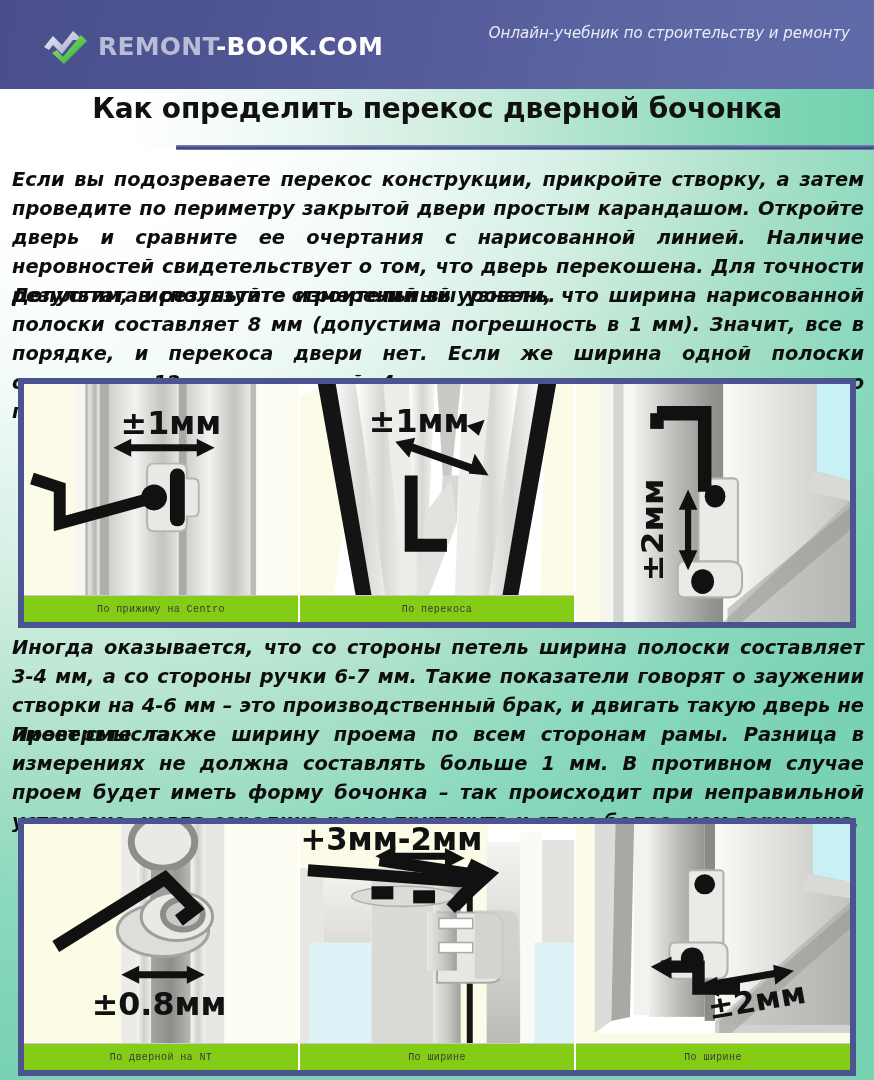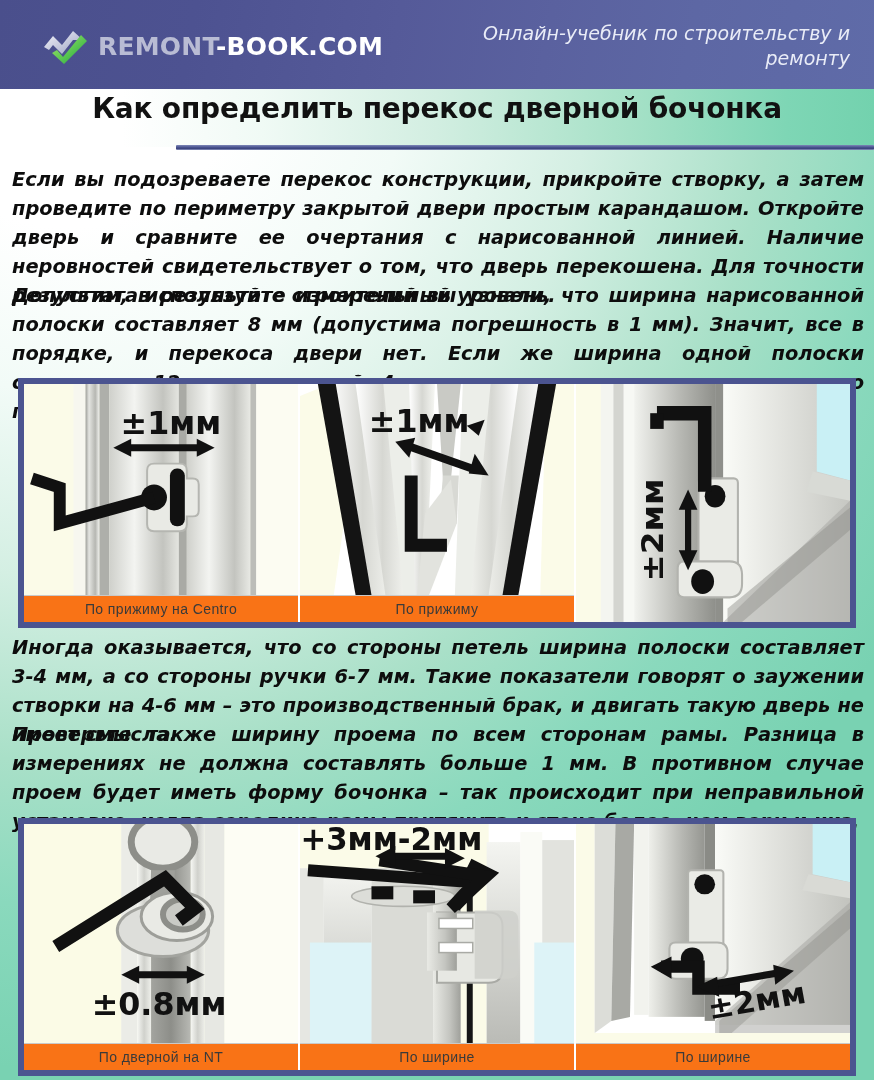--- a/index.html
+++ b/index.html
@@ -36,21 +36,21 @@
   }
   .logo-text .lt-a{color:#b9bcd4;}
   .logo-text .lt-b{color:#ffffff;}
 
   .tagline{
     position:absolute;right:24px;top:21px;width:392px;
     text-align:right;
     color:#e9ecf7;
     font-family:"DejaVu Sans","Liberation Sans",sans-serif;
     font-style:italic;
-    font-size:19px;line-height:25px;
+    font-size:15px;line-height:25px;
   }
 
   
   .title-band{
     position:absolute;left:0;top:89px;width:874px;height:58px;
     background:linear-gradient(90deg,#ffffff 0%,#ffffff 14%,#f0faf5 30%,#d2eee1 50%,#a6e1c7 72%,#7ed6b5 90%,#73d2ae 100%);
   }
   .page-title{
     position:absolute;left:0;top:92px;width:874px;
     text-align:center;
@@ -100,24 +100,24 @@
   }
   .panel + .panel{border-left:2px solid #ffffff;}
 
   .panel-art{
     position:relative;flex:1 1 auto;overflow:hidden;
     background:#3b82f6;
   }
   .panel-cap{
     flex:0 0 auto;height:26px;
     border-top:1px solid #c9c9c9;
-    background:#f97316;
+    background:#84cc16;
     display:flex;align-items:center;justify-content:center;
-    font-family:Liberation Sans, sans-serif;
-    font-size:14px;color:#3a3a3a;letter-spacing:.4px;
+    font-family:Liberation Mono, monospace;
+    font-size:10px;color:#3a3a3a;letter-spacing:.4px;
     white-space:nowrap;
   }
 
   .art-svg{position:absolute;left:0;top:0;width:100%;height:100%;display:block;}
 </style>
 </head>
 <body>
 
 <div class="page"></div>
 
@@ -244,21 +244,21 @@
         <polygon points="168,42 186,36 180,52" fill="#111"></polygon>
         <g stroke="#111" stroke-width="8">
           <line x1="108" y1="62" x2="176" y2="86"></line>
         </g>
         <polygon points="96,58 116,54 110,74" fill="#111"></polygon>
         <polygon points="190,92 170,90 176,70" fill="#111"></polygon>
 
         <path d="M112 92 L112 162 L148 162" fill="none" stroke="#111" stroke-width="13"></path>
       </svg>
     </div>
-    <div class="panel-cap">По прижиму</div>
+    <div class="panel-cap">По перекоса</div>
   </div>
 
   <div class="panel">
     <div class="panel-art">
       <svg class="art-svg" viewBox="0 0 264 212" preserveAspectRatio="none">
         <defs>
           <linearGradient id="f1p3a" x1="0" y1="0" x2="1" y2="0">
             <stop offset="0" stop-color="#f2f3ef"></stop>
               <stop offset=".55" stop-color="#b9bab5"></stop>
               <stop offset="1" stop-color="#8f908b"></stop>

